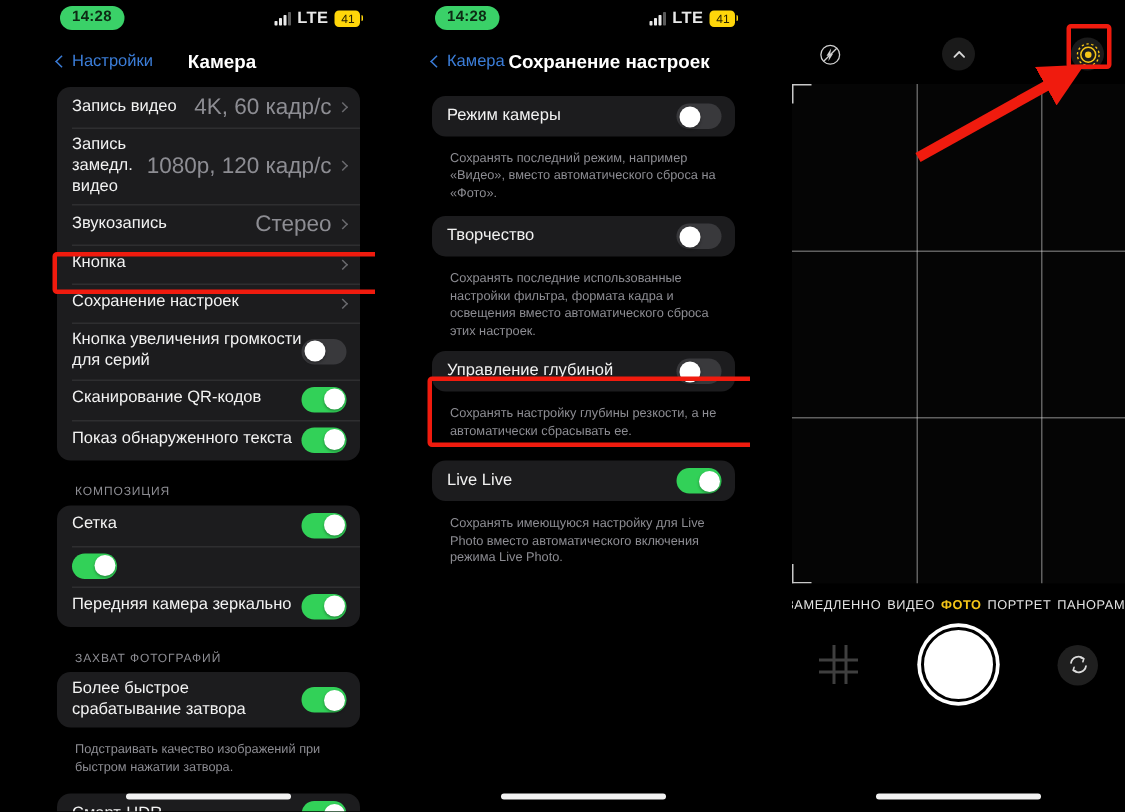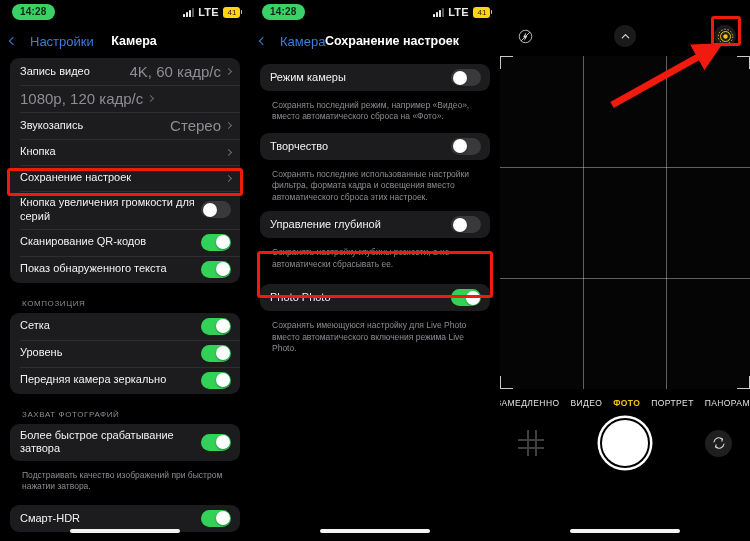--- a/index.html
+++ b/index.html
@@ -5,21 +5,21 @@
   * { box-sizing: border-box; margin: 0; padding: 0; }
   html, body {
     width: 750px; height: 541px;
     background: #000;
     font-family: "Liberation Sans", sans-serif;
     overflow: hidden;
   }
   .stage { position: relative; width: 750px; height: 541px; background:#000; display:flex; }
 
   
-  .panel { position: relative; height: 541px; background:#000; overflow:hidden; }
+  .panel { position: relative; height: 541px; background:#000; overflow:hidden;margin-left:28px; }
   .panel-settings { width: 250px; }
   .panel-camera   { width: 250px; }
 
   
   .statusbar {
     position: relative; height: 24px; width:100%;
     display:flex; align-items:center; justify-content:space-between;
     padding: 0 10px 0 12px;
   }
   .time-pill {
@@ -45,22 +45,22 @@
     content:""; position:absolute; right:-2px; top:3px;
     width:1.5px; height:4px; background:#ffd60a; border-radius:0 1px 1px 0;
   }
 
   
   .navbar {
     height:34px; display:flex; align-items:center; position:relative;
     padding: 0 10px;
   }
   .nav-back {
-    display:flex; align-items:center; gap:13px;
-    color:#3b7dd8; font-size:13px; white-space:nowrap;
+    display:flex; align-items:center; gap:3px;
+    color:#3b7dd8; font-size:11px; white-space:nowrap;
   }
   .chev-left {
     width:6px; height:6px; border-left:1.6px solid #3b7dd8; border-bottom:1.6px solid #3b7dd8;
     transform:rotate(45deg); display:inline-block; margin-right:1px;
   }
   .nav-title {
     position:absolute; left:0; right:0; text-align:center;
     color:#fff; font-size:12.5px; font-weight:bold; pointer-events:none;
   }
   .nav-title-offset { text-align:center; padding-left:18px; }
@@ -208,20 +208,21 @@
 
       <div class="group">
 
         <div class="row">
           <div class="row-label">Запись видео</div>
           <div class="row-value">4K, 60 кадр/с</div>
           <span class="chev-right"></span>
         </div>
 
         <div class="row">
+          <div class="row-label">Запись замедл. видео</div>
           <div class="row-value">1080p, 120 кадр/с</div>
           <span class="chev-right"></span>
         </div>
 
         <div class="row">
           <div class="row-label">Звукозапись</div>
           <div class="row-value">Стерео</div>
           <span class="chev-right"></span>
         </div>
 
@@ -252,21 +253,20 @@
 
       </div>
 
       <div class="section-head">КОМПОЗИЦИЯ</div>
       <div class="group">
         <div class="row">
           <div class="row-label">Сетка</div>
           <div class="sw on"></div>
         </div>
         <div class="row">
-          <div class="row-label">Уровень</div>
           <div class="sw on"></div>
         </div>
         <div class="row">
           <div class="row-label">Передняя камера зеркально</div>
           <div class="sw on"></div>
         </div>
       </div>
 
       <div class="section-head">ЗАХВАТ ФОТОГРАФИЙ</div>
       <div class="group">
@@ -340,21 +340,21 @@
         <div class="row">
           <div class="row-label">Управление глубиной</div>
           <div class="sw"></div>
         </div>
       </div>
       <div class="footnote">Сохранять настройку глубины резкости, а не автоматически сбрасывать ее.</div>
 
       <div style="height:12px"></div>
       <div class="group">
         <div class="row">
-          <div class="row-label">Photo Photo</div>
+          <div class="row-label">Live Live</div>
           <div class="sw on"></div>
         </div>
       </div>
       <div class="footnote">Сохранять имеющуюся настройку для Live Photo вместо автоматического включения режима Live Photo.</div>
 
     </div>
 
     <div class="home-ind"></div>
 
     <div class="hl" style="left:7px; top:251px; width:236px; height:47px;"></div>

